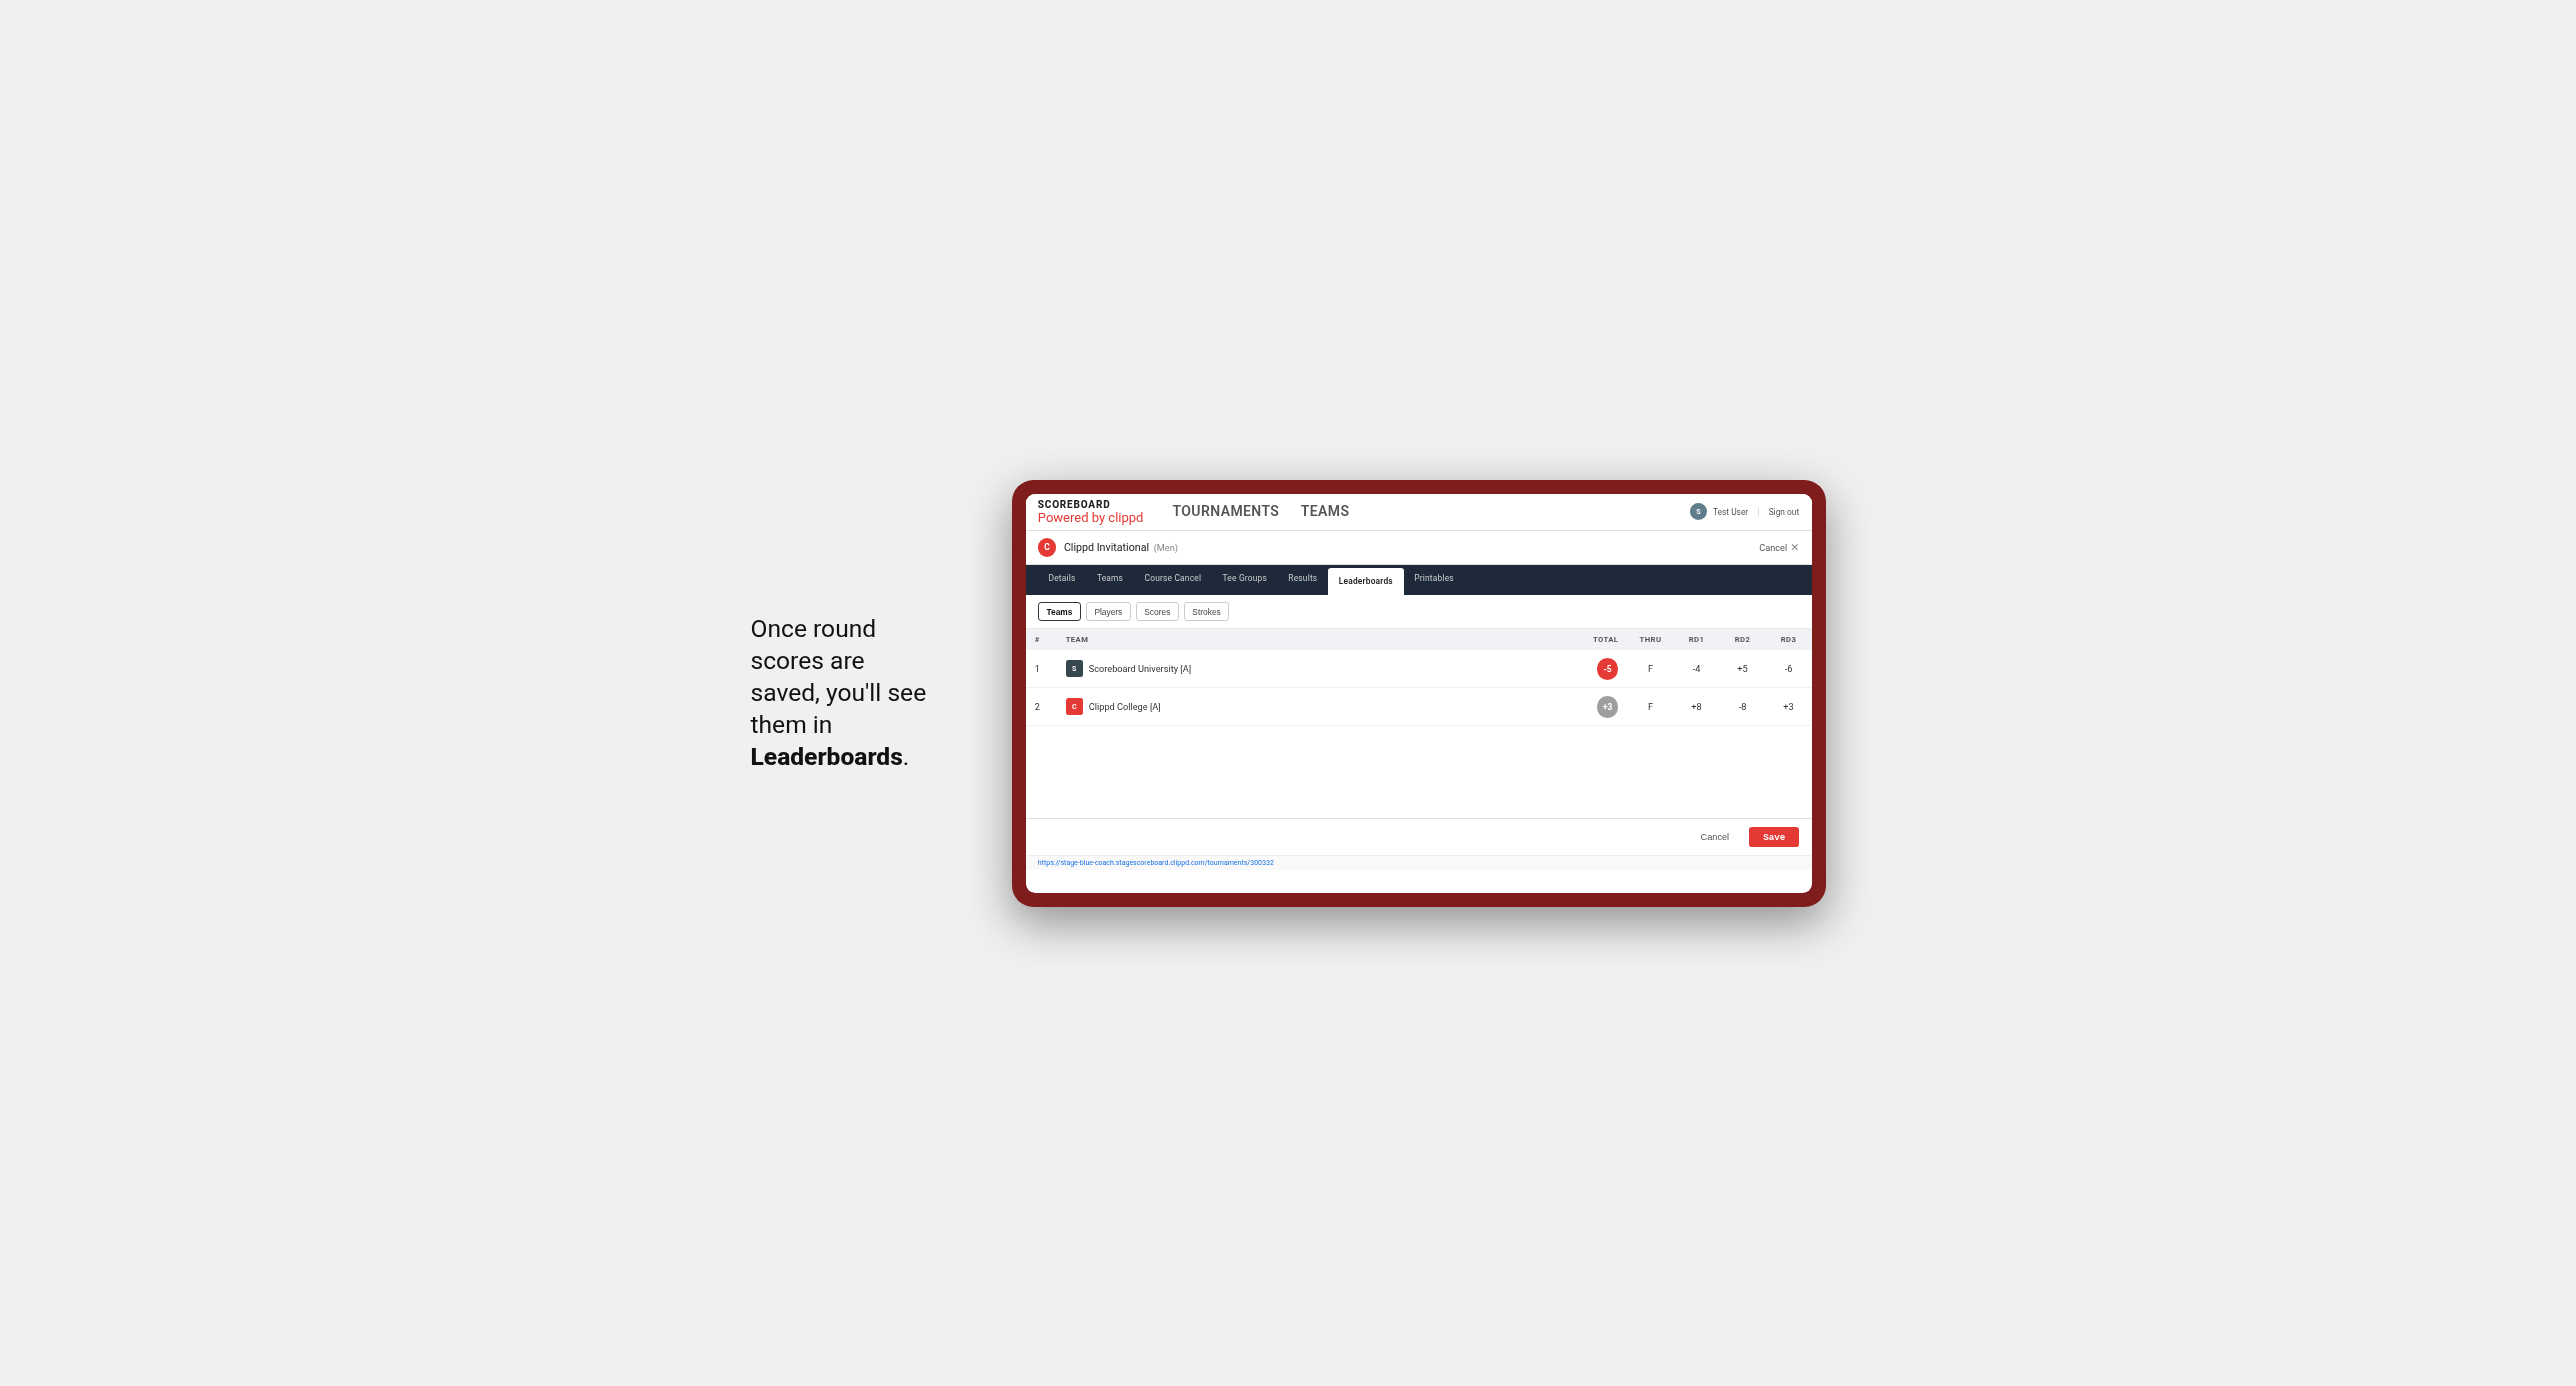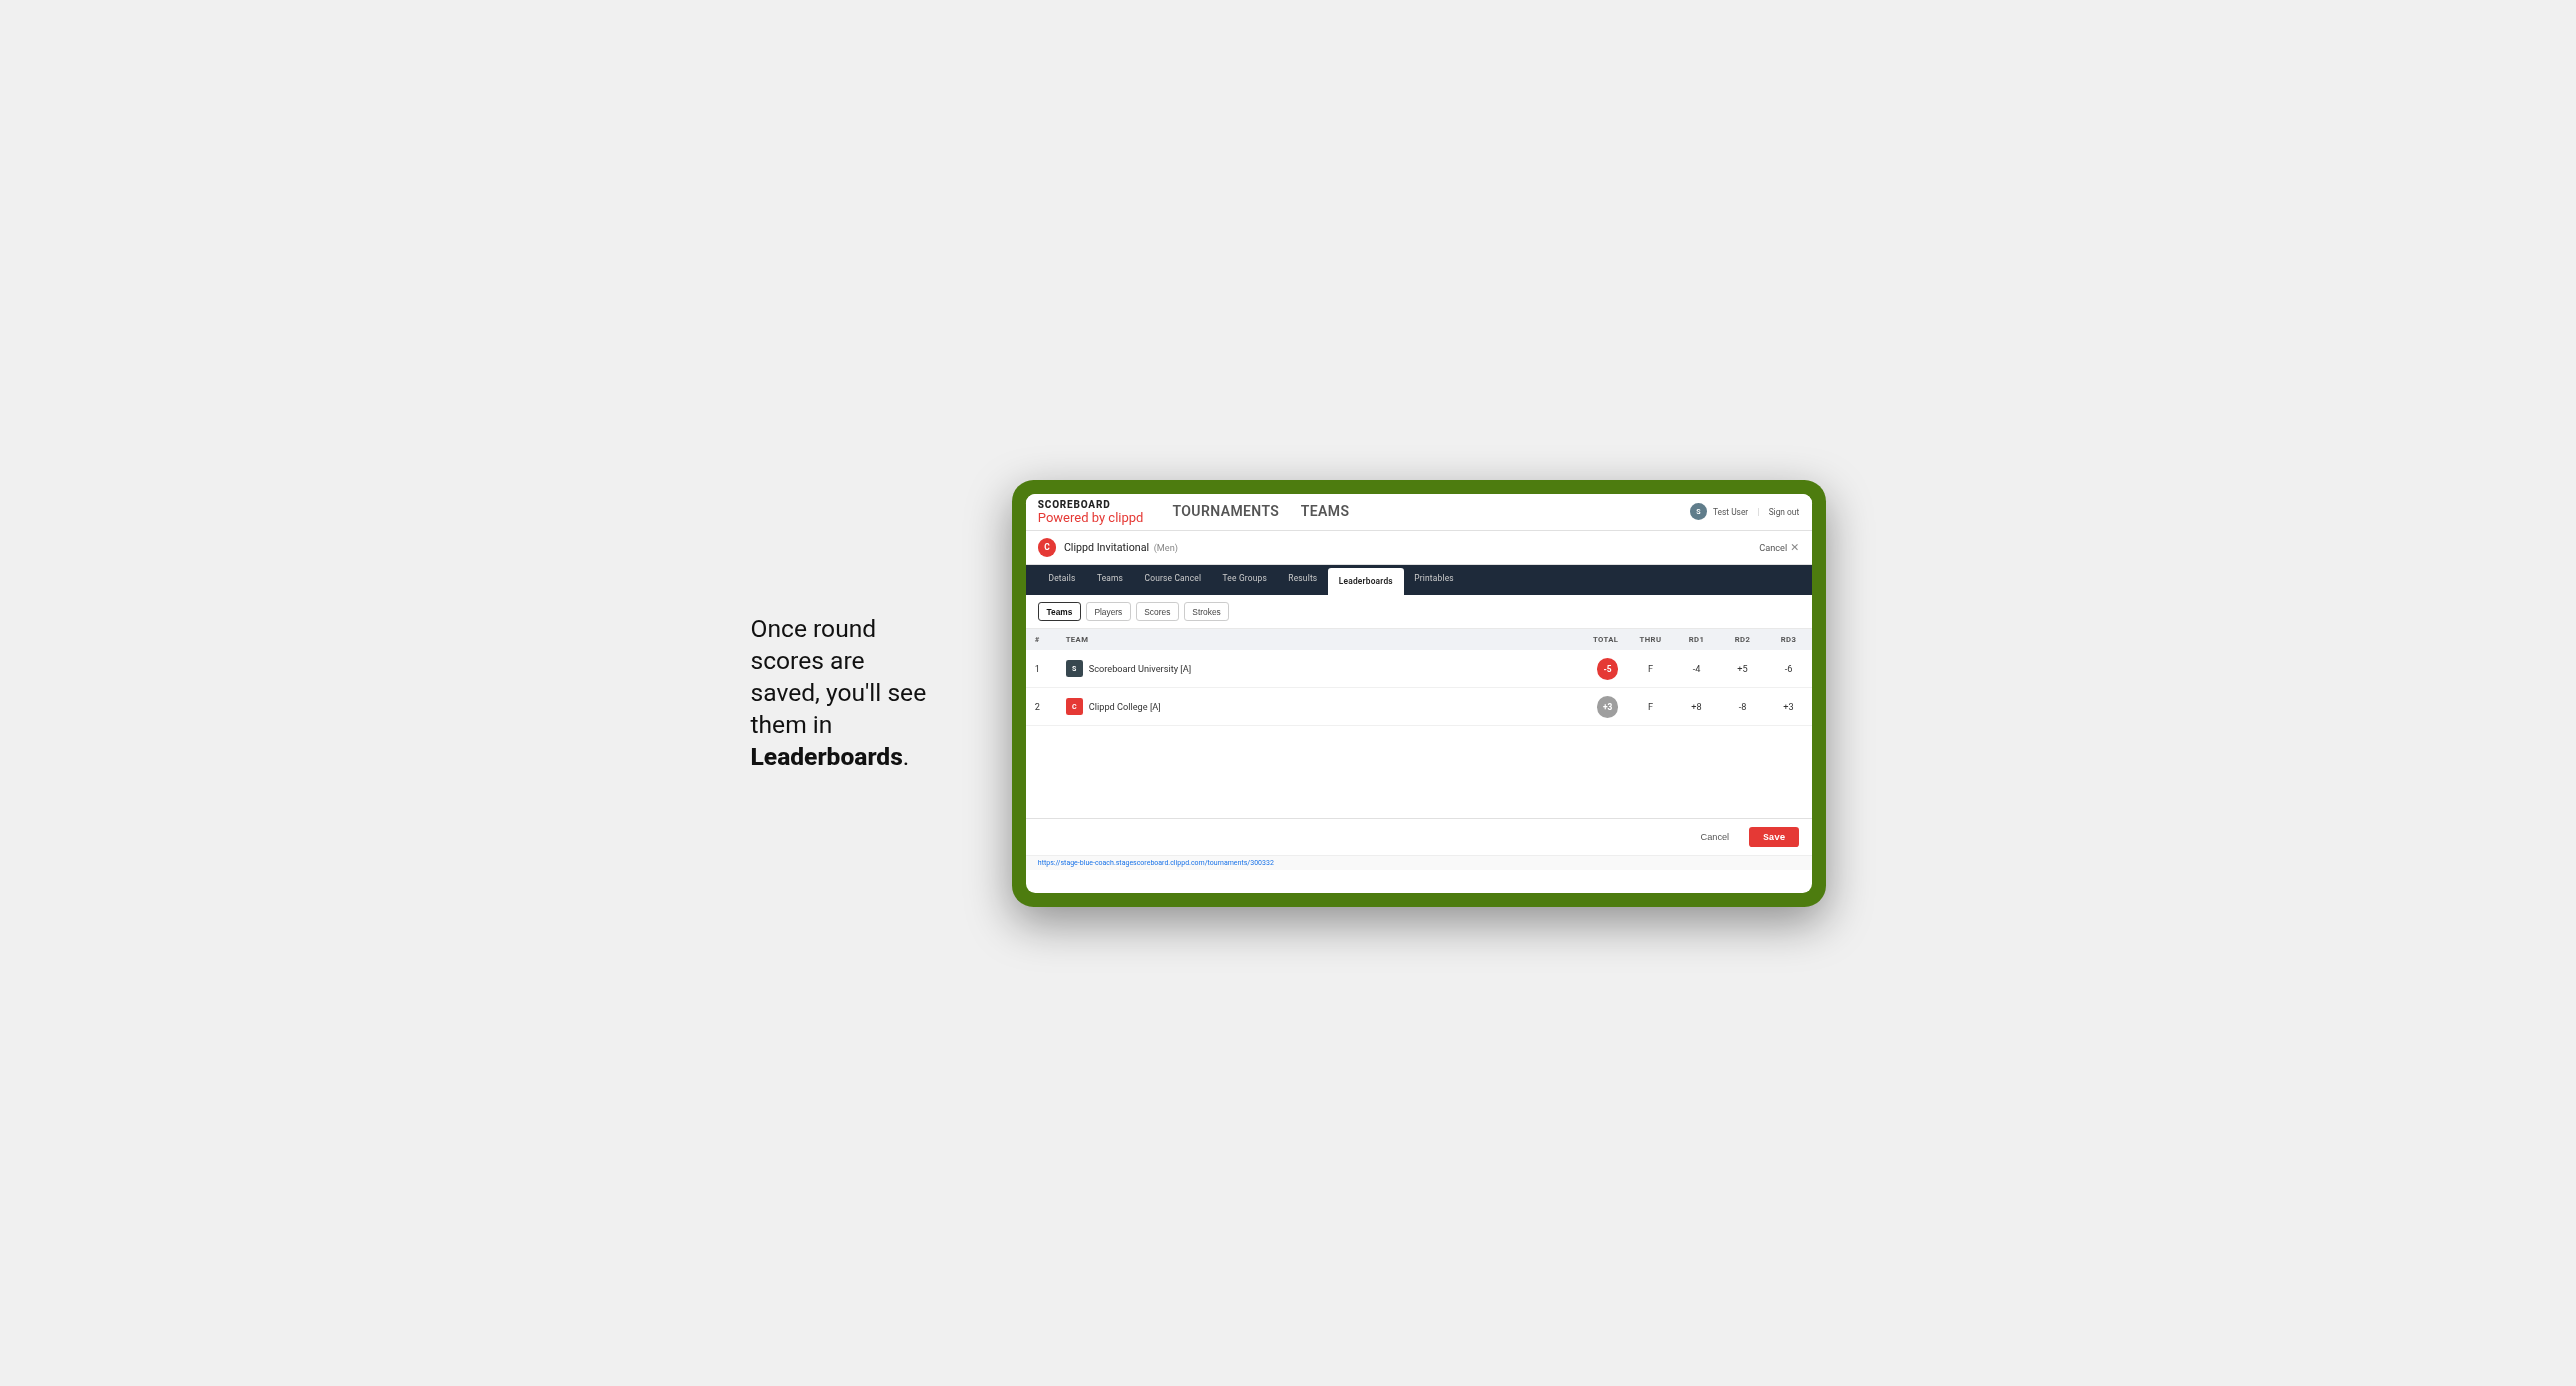--- a/index.html
+++ b/index.html
@@ -23,21 +23,21 @@
       flex: 0 0 215px;
       font-size: 24.6px;
       line-height: 1.3;
       color: #111;
     }
     .side-text strong {
       font-weight: 800;
     }
     .tablet-outer {
       flex: 1;
-      background: #4d7c0f;
+      background: #7f1d1d;
       border-radius: 21.5px;
       padding: 14px;
       box-shadow: 0 15.4px 46px rgba(0,0,0,0.4);
     }
     .tablet-screen {
       background: #fff;
       border-radius: 9.2px;
       overflow: hidden;
       min-height: 399px;
     }

